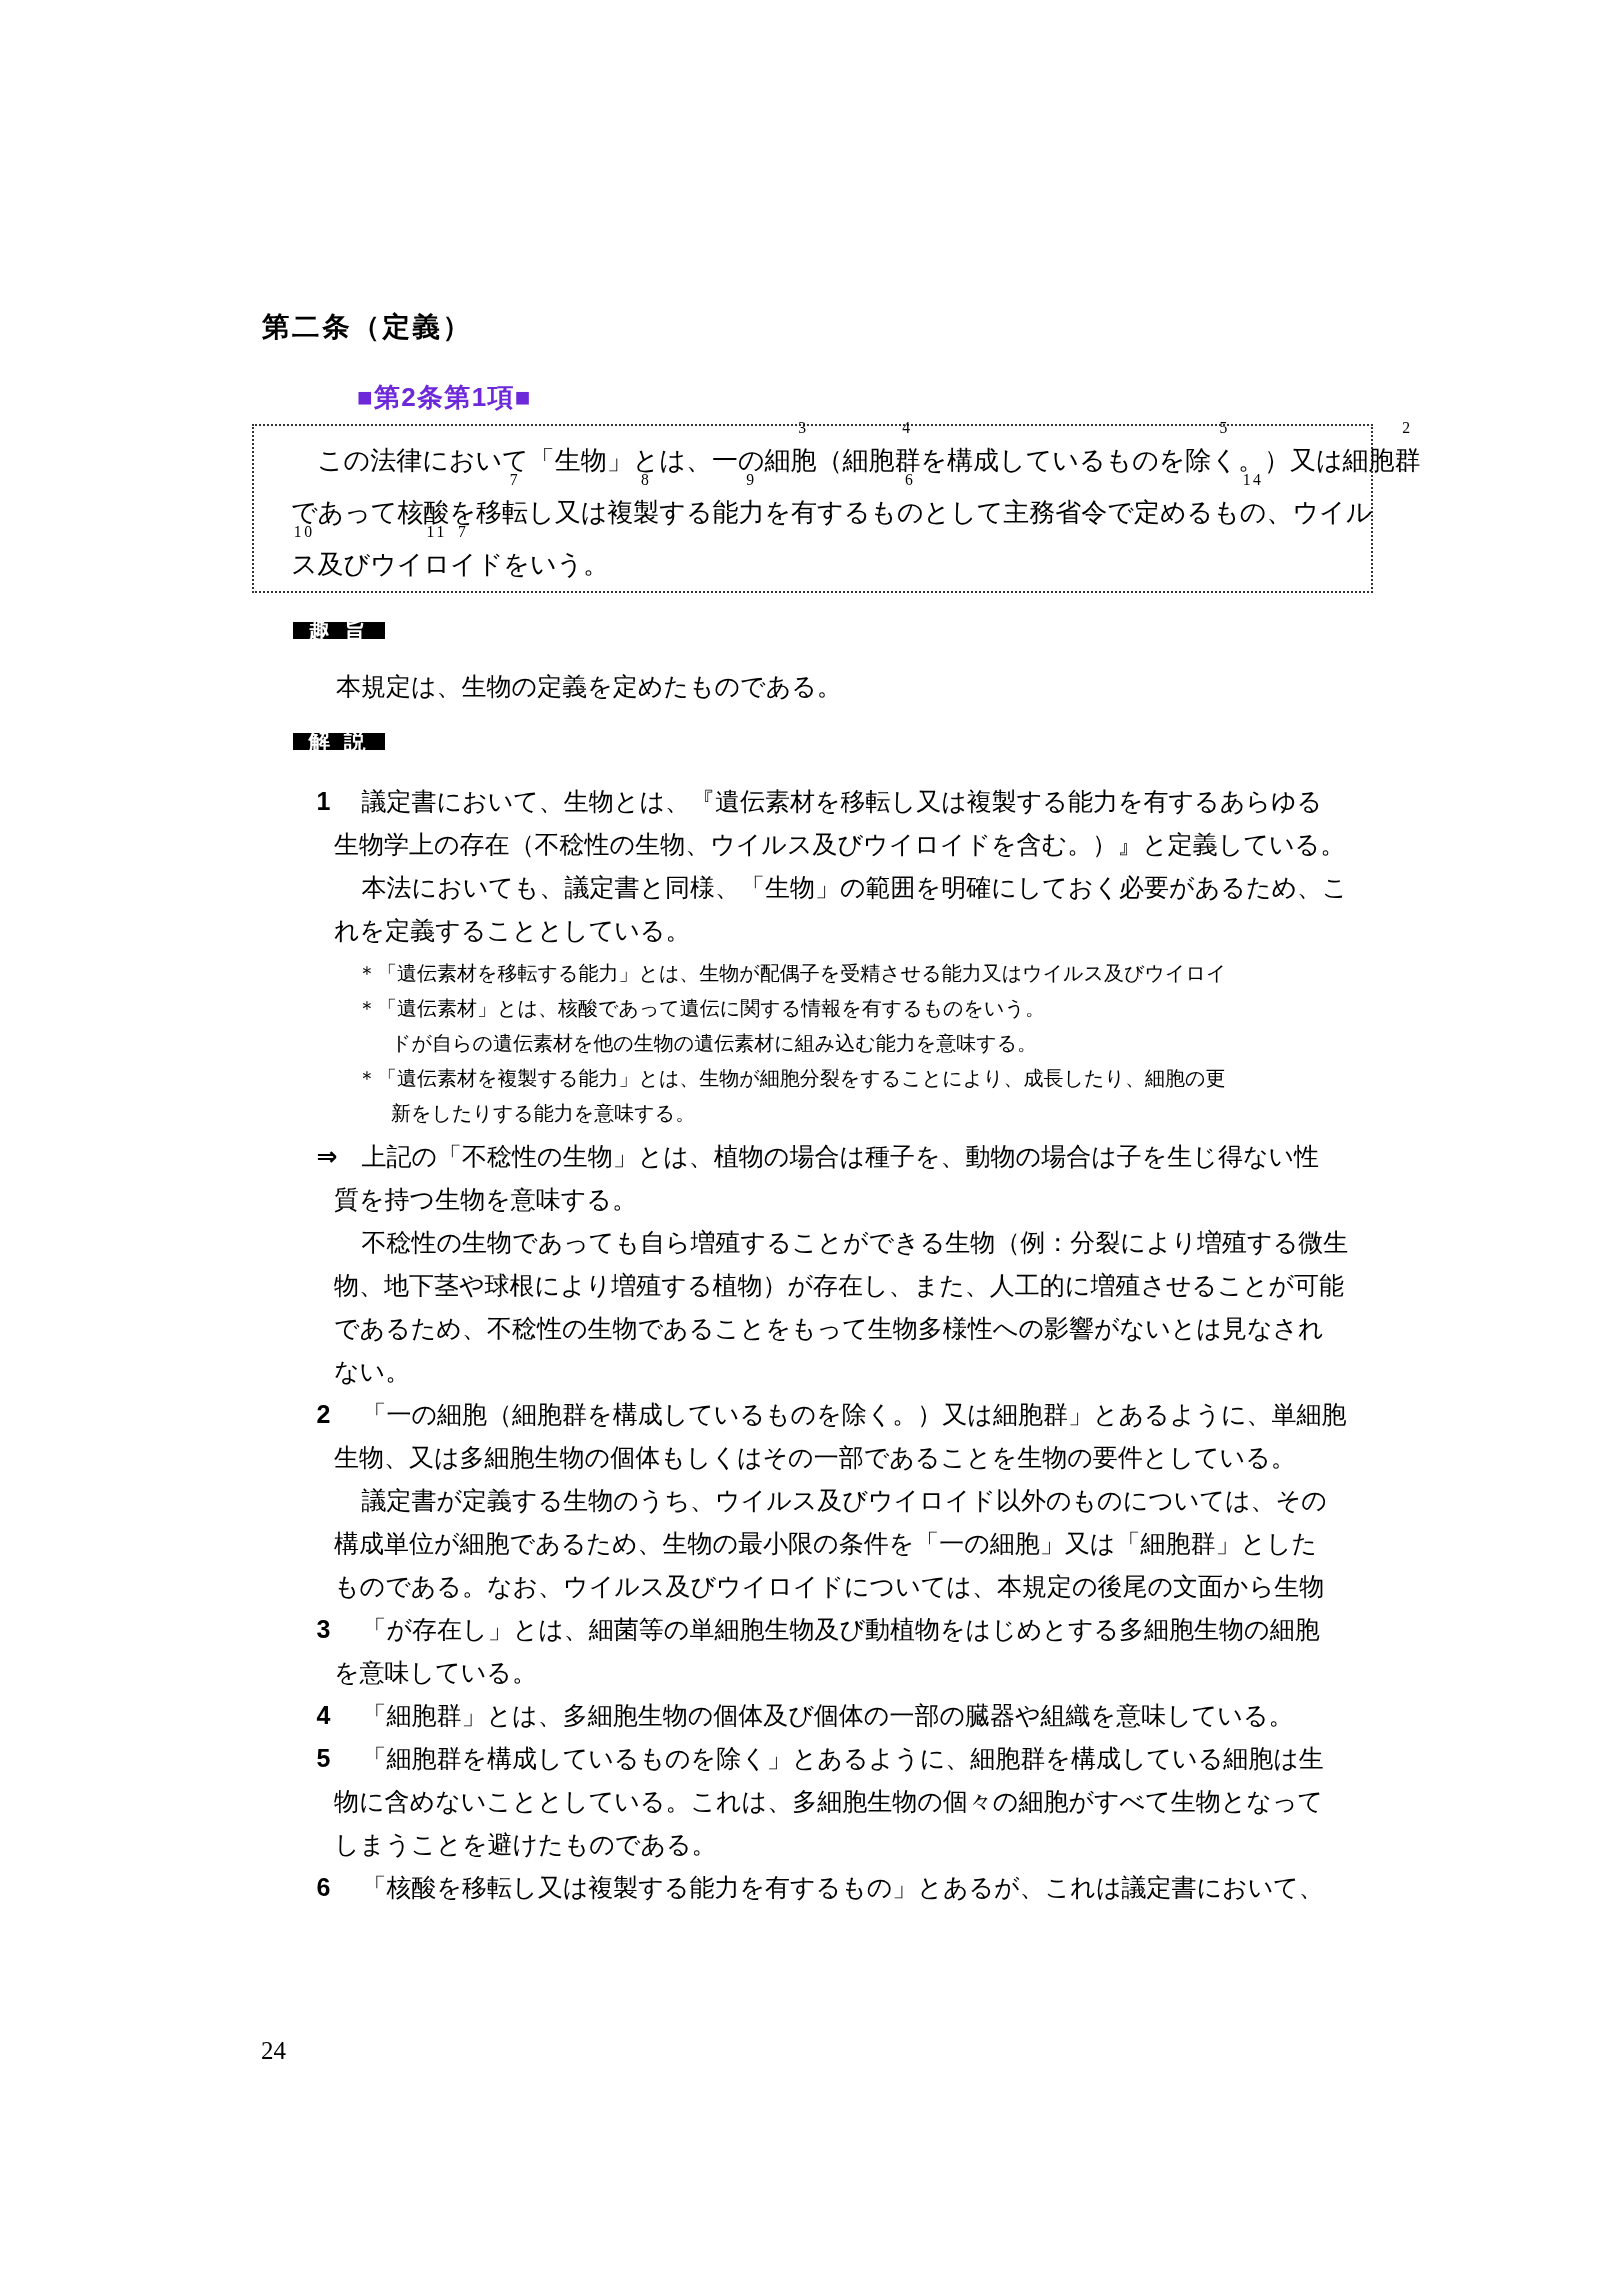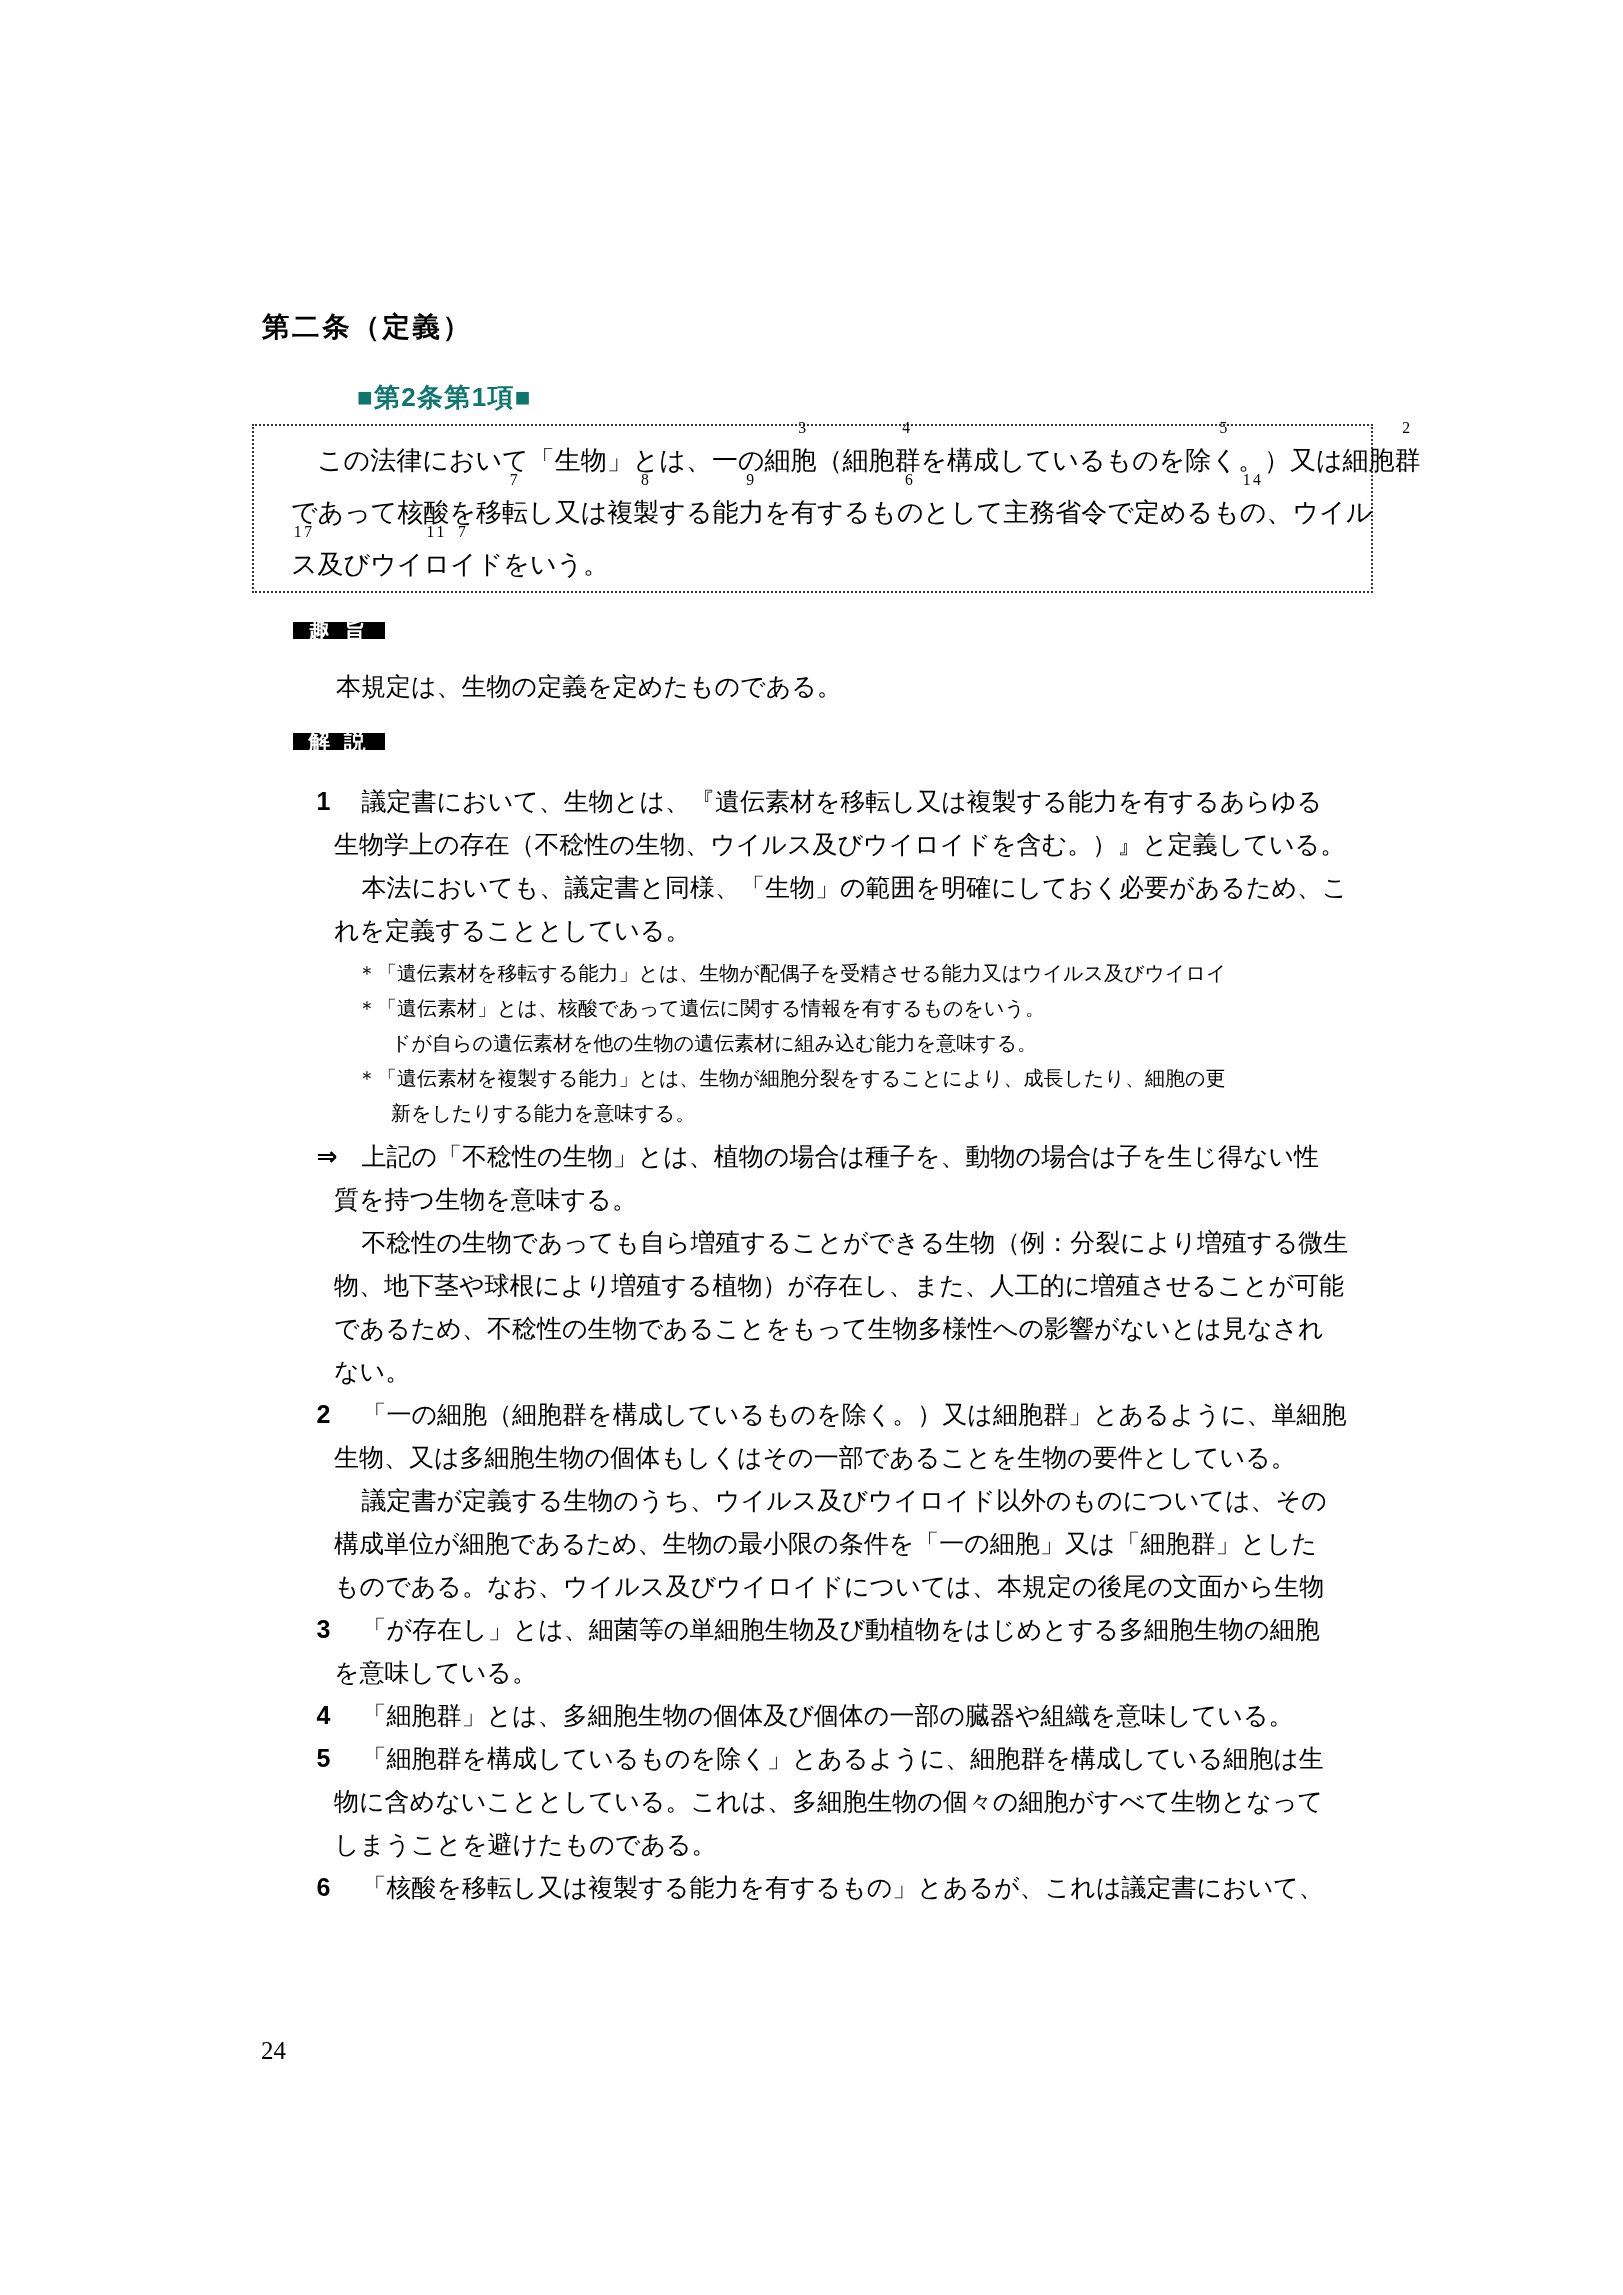--- a/index.html
+++ b/index.html
@@ -8,21 +8,21 @@
     color:#111;font-family:"Liberation Serif","DejaVu Serif",serif;
   }
   .gothic{font-family:"Liberation Sans","DejaVu Sans",sans-serif;font-weight:bold;}
 
   .article-title{
     position:absolute;left:262px;top:309px;
     font-size:27.5px;letter-spacing:2.6px;color:#000;
   }
   .clause-banner{
     position:absolute;left:357px;top:380px;
-    font-size:26px;letter-spacing:1.3px;color:#0f766e;
+    font-size:26px;letter-spacing:1.3px;color:#6d28d9;
   }
 
   .quote-box{
     position:absolute;left:252px;top:424px;width:1121px;height:169px;
     border:2px dotted #333;box-sizing:border-box;
     padding:9.2px 26px 0 37px;
   }
   .quote-line{
     font-size:26px;line-height:52px;white-space:nowrap;color:#000;
   }
@@ -73,21 +73,21 @@
 <body>
 
 <div class="article-title gothic">第二条（定義）</div>
 
 <div class="clause-banner gothic">■第2条第1項■</div>
 
 <div class="quote-box">
   <div>
       <div class="quote-line">　この法律において「生物」とは、一の細<span class="sup-char"><span class="sup">3</span>胞</span>（細胞<span class="sup-char"><span class="sup">4</span>群</span>を構成しているものを除<span class="sup-char"><span class="sup">5</span>く</span>。）又は細胞<span class="sup-char"><span class="sup">2</span>群</span></div>
       <div class="quote-line">であって核酸を移<span class="sup-char"><span class="sup">7</span>転</span>し又は複<span class="sup-char"><span class="sup">8</span>製</span>する能<span class="sup-char"><span class="sup">9</span>力</span>を有するも<span class="sup-char"><span class="sup">6</span>の</span>として主務省令で定めるも<span class="sup-char"><span class="sup">14</span>の</span>、ウイル</div>
-      <div class="quote-line"><span class="sup-char"><span class="sup">17</span>ス</span>及びウイ<span class="sup-char"><span class="sup">11</span>ロ</span><span class="sup-char"><span class="sup">7</span>イ</span>ドをいう。</div>
+      <div class="quote-line"><span class="sup-char"><span class="sup">10</span>ス</span>及びウイ<span class="sup-char"><span class="sup">11</span>ロ</span><span class="sup-char"><span class="sup">7</span>イ</span>ドをいう。</div>
     </div>
 </div>
 
 <div class="black-label shushi-label gothic">趣 旨</div>
 <div class="shushi-body">本規定は、生物の定義を定めたものである。</div>
 
 <div class="black-label kaisetsu-label gothic">解 説</div>
 
 <div class="kaisetsu-blocks">
     <div class="block">

